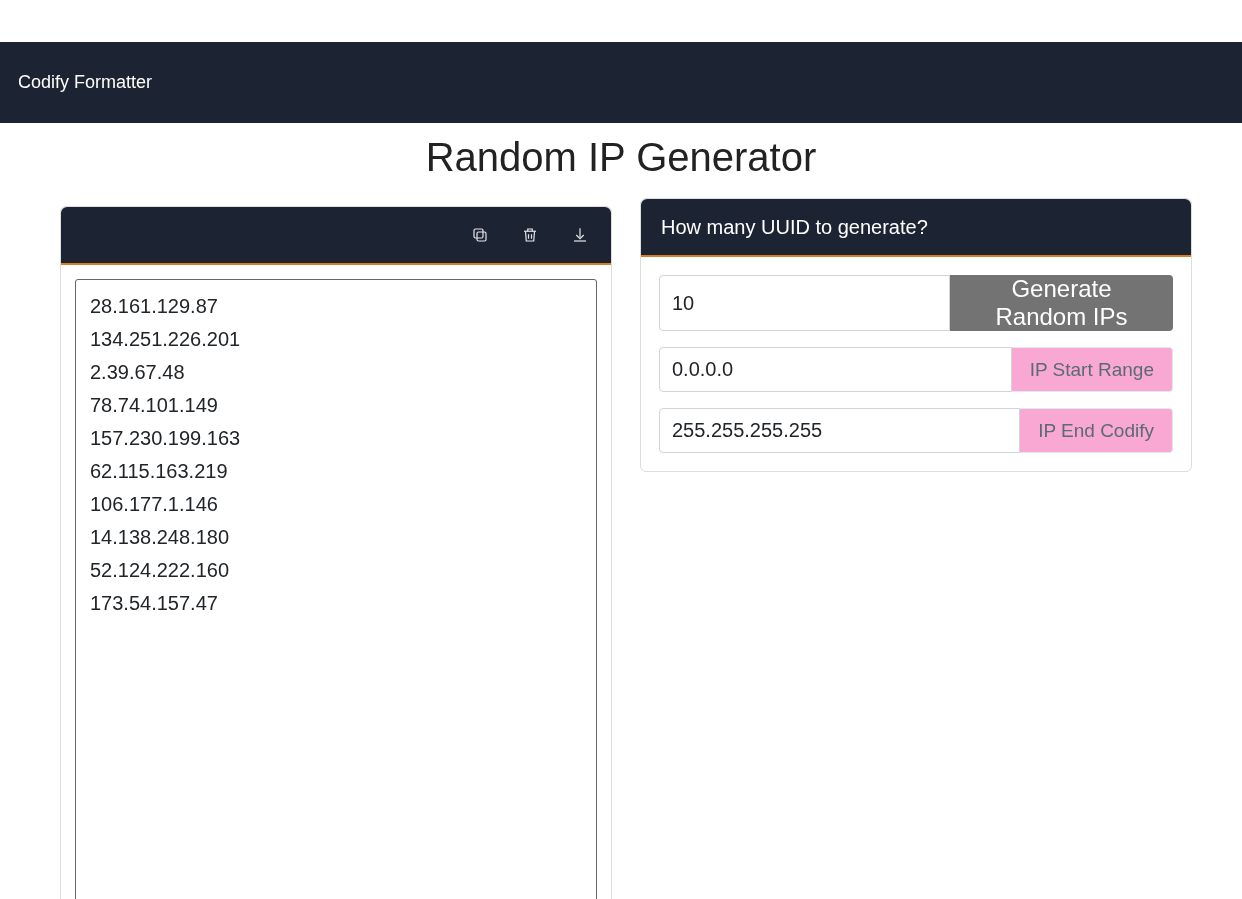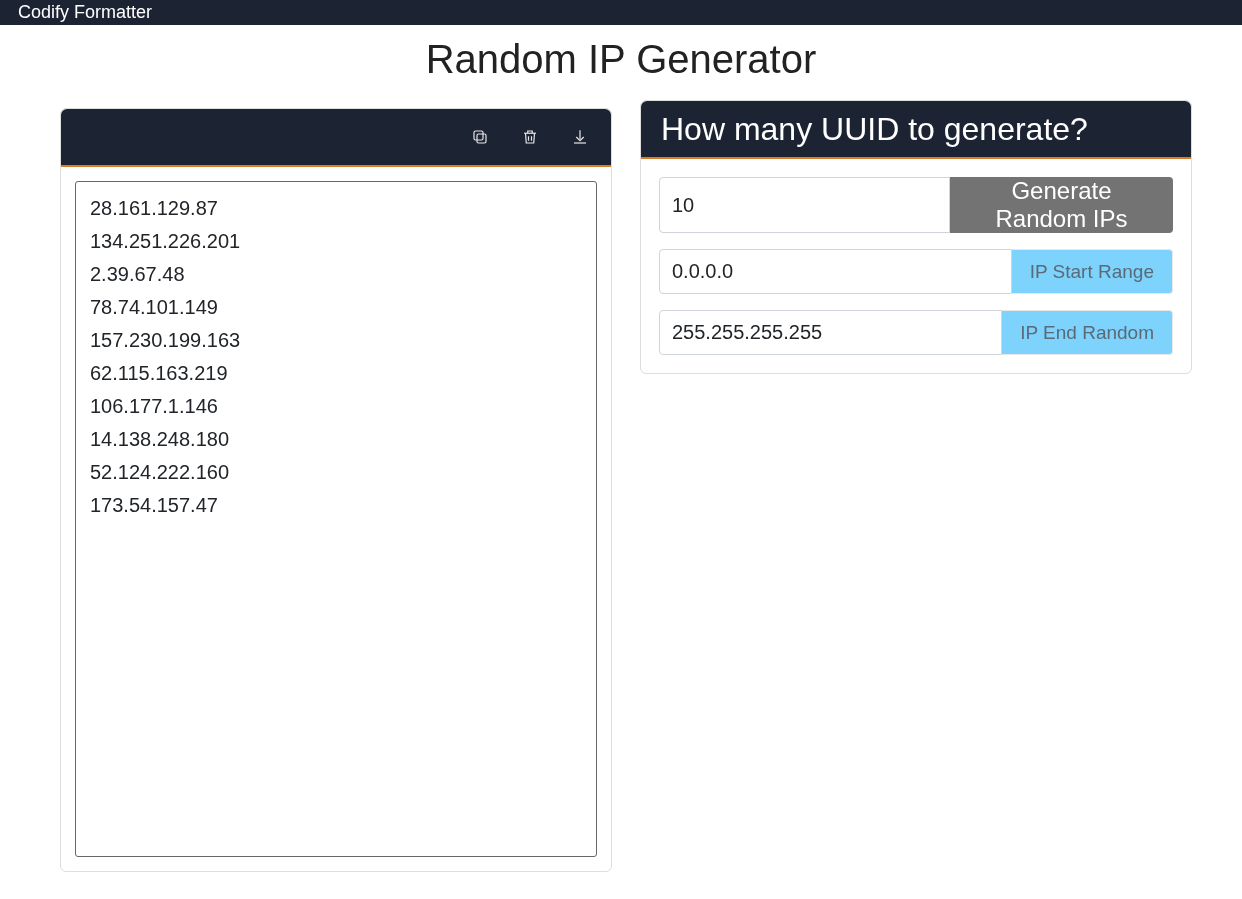--- a/index.html
+++ b/index.html
@@ -7,23 +7,24 @@
     font-family: "Segoe UI", Arial, sans-serif;
     background: #ffffff;
     color: #212529;
     width: 1242px;
     height: 899px;
     overflow: hidden;
   }
   .topbar {
     background: #1c2434;
     color: #fff;
-    padding: 2px 18px;
+    padding: 30px 18px;
     font-size: 18px;
     font-weight: 400;
+    margin-top: 42px;
   }
   .page-title {
     text-align: center;
     font-size: 40px;
     font-weight: 400;
     margin: 12px 0 18px 0;
     color: #222;
   }
   .container {
     display: flex;
@@ -59,21 +60,21 @@
     padding: 0 20px;
   }
   .panel-header.left {
     justify-content: flex-end;
     gap: 28px;
   }
   .panel-header.right {
     justify-content: flex-start;
   }
   .panel-header h2 {
-    font-size: 32px;
+    font-size: 20px;
     font-weight: 500;
   }
   .icon-btn {
     background: none;
     border: none;
     color: #e6e6e6;
     cursor: pointer;
     display: flex;
     align-items: center;
     justify-content: center;
@@ -116,21 +117,21 @@
   .btn-primary {
     background: #737373;
     color: #fff;
     border: none;
     border-radius: 0 4px 4px 0;
     padding: 0 34px;
     font-size: 24px;
     cursor: pointer;
   }
   .label-right {
-    background: #7dd3fc;
+    background: #f9a8d4;
     color: #5a6a77;
     border: 1px solid #e5e8eb;
     border-left: none;
     border-radius: 0 4px 4px 0;
     padding: 0 18px;
     font-size: 19px;
     display: flex;
     align-items: center;
     white-space: nowrap;
   }
@@ -196,19 +197,19 @@
         <button class="btn-primary">Generate Random IPs</button>
       </div>
 
       <div class="row">
         <input class="form-input" type="text" value="0.0.0.0" style="">
         <span class="label-right">IP Start Range</span>
       </div>
 
       <div class="row">
         <input class="form-input" type="text" value="255.255.255.255" style="">
-        <span class="label-right">IP End Random</span>
+        <span class="label-right">IP End Codify</span>
       </div>
 
     </div>
   </div>
 
 </div>
 
 </body></html>

